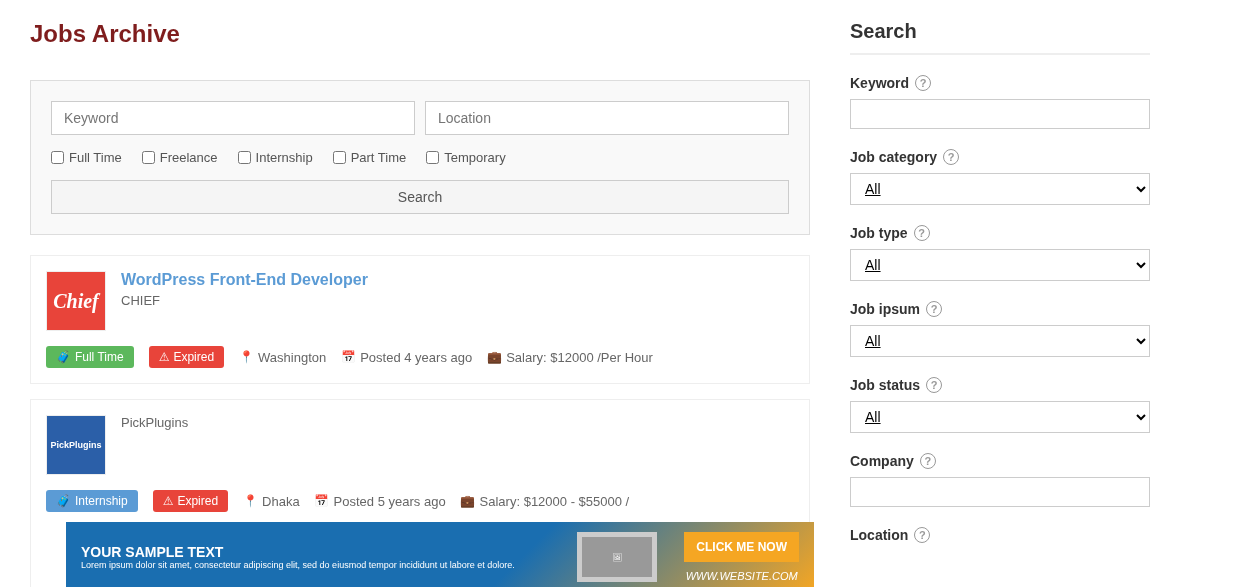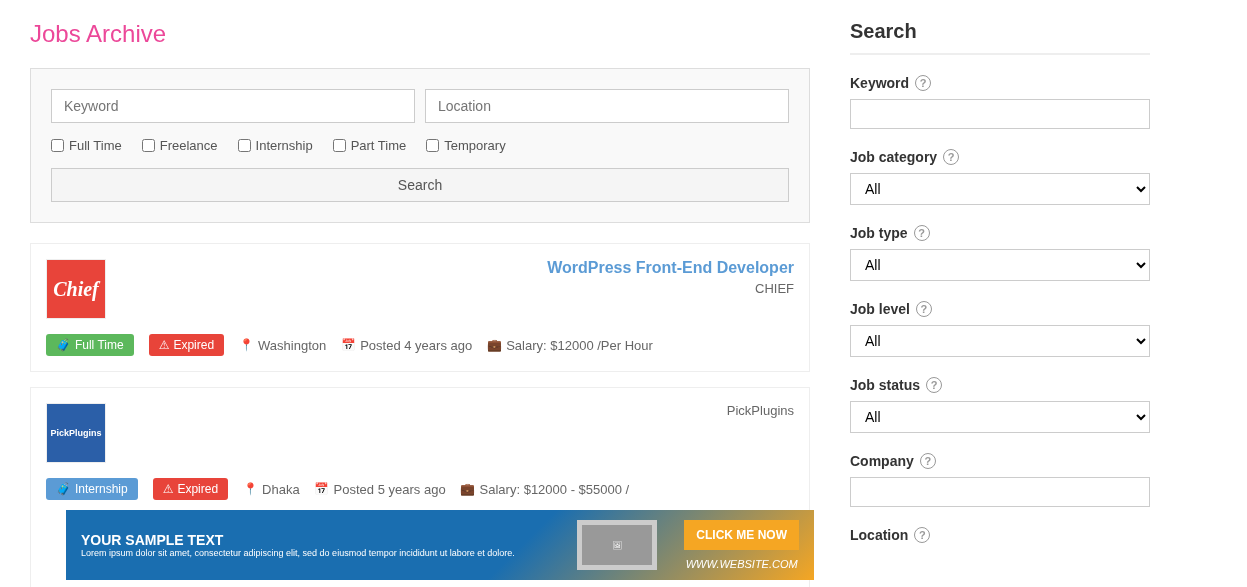--- a/index.html
+++ b/index.html
@@ -2,21 +2,21 @@
 <html><head>
   <meta charset="utf-8">
   <style>
     * { box-sizing: border-box; margin: 0; padding: 0; }
     body { font-family: Arial, sans-serif; font-size: 14px; color: #333; background: #fff; }
 
     .page-container { display: flex; padding: 20px 30px; gap: 40px; max-width: 1247px; }
 
     .main-content { flex: 1; max-width: 780px; }
 
-    .page-title { font-size: 24px; font-weight: normal; color: #ec4899; margin-bottom: 20px; }
+    .page-title { font-size: 24px; font-weight: bold; color: #7f1d1d; margin-bottom: 32px; }
 
     .search-box { border: 1px solid #ddd; padding: 20px; margin-bottom: 20px; background: #f9f9f9; }
 
     .search-inputs { display: flex; gap: 10px; margin-bottom: 15px; }
 
     .search-inputs input {
       flex: 1;
       padding: 8px 12px;
       border: 1px solid #ccc;
       font-size: 14px;
@@ -50,21 +50,21 @@
       align-items: center;
       justify-content: center;
       border: 1px solid #eee;
       flex-shrink: 0;
       overflow: hidden;
     }
 
     .company-logo.chief { background: #e8443a; }
     .company-logo.pickplugins { background: #2b5fa8; }
 
-    .job-info { flex: 1; text-align: right; }
+    .job-info { flex: 1; }
 
     .job-title { color: #5b9bd5; font-size: 16px; font-weight: bold; text-decoration: none; margin-bottom: 4px; display: block; }
 
     .company-name { color: #666; font-size: 13px; }
 
     .job-meta { display: flex; align-items: center; gap: 15px; flex-wrap: wrap; margin-top: 5px; }
 
     .badge {
       padding: 4px 10px;
       border-radius: 3px;
@@ -128,20 +128,21 @@
     }
 
     .sidebar-select {
       width: 100%;
       padding: 6px 10px;
       border: 1px solid #ccc;
       font-size: 14px;
       background: #fff;
       appearance: auto;
       cursor: pointer;
+      text-decoration: underline;
     }
 
     
     .chief-logo { font-family: serif; font-style: italic; font-size: 20px; color: white; font-weight: bold; }
     .pick-logo { font-size: 9px; color: white; font-weight: bold; }
   </style>
 </head>
 <body>
 
 <div class="page-container">
@@ -290,21 +291,21 @@
         <span>Job type</span>
         <span class="help-icon">?</span>
       </div>
       <select class="sidebar-select">
         <option>All</option>
       </select>
     </div>
 
     <div class="sidebar-field">
       <div class="sidebar-label">
-        <span>Job level</span>
+        <span>Job ipsum</span>
         <span class="help-icon">?</span>
       </div>
       <select class="sidebar-select">
         <option>All</option>
       </select>
     </div>
 
     <div class="sidebar-field">
       <div class="sidebar-label">
         <span>Job status</span>

